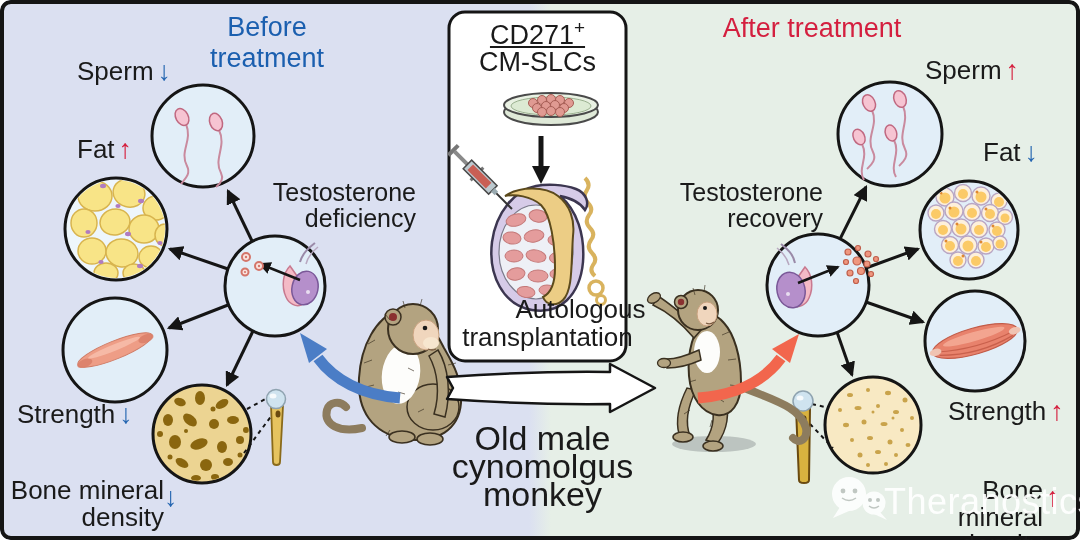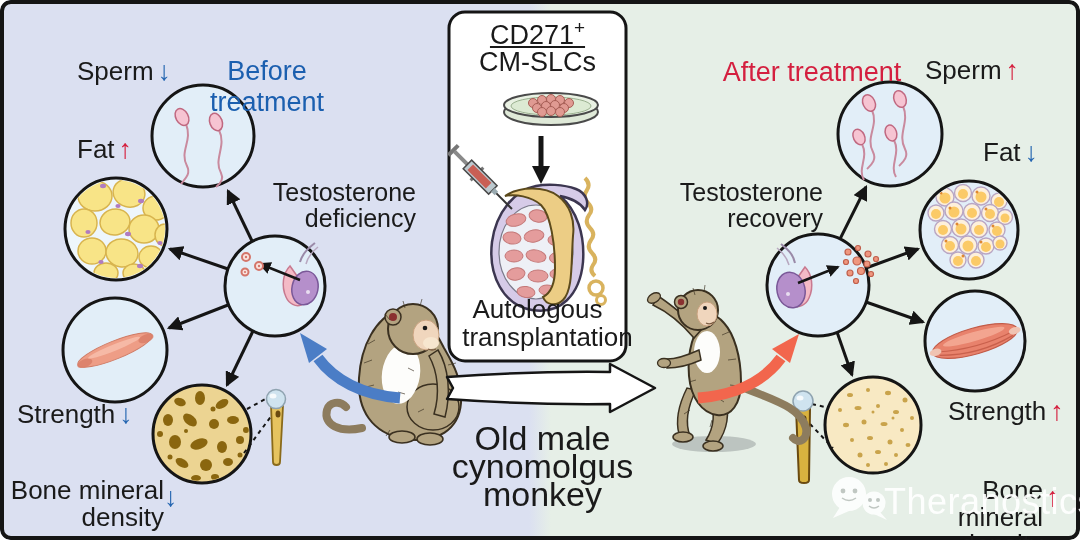--- a/index.html
+++ b/index.html
@@ -8,21 +8,21 @@
     background:linear-gradient(90deg,#dbe0f1 0,#dbe0f1 49.0%,#e6efe7 51.0%,#e6efe7 100%);
     font-family:"Liberation Sans",sans-serif;color:#1a1a1a;
   }
   svg.art{position:absolute;left:0;top:0;display:block;}
   .lbl{position:absolute;white-space:nowrap;font-size:26px;line-height:1.05;display:flex;align-items:flex-start;}
   .blk{position:absolute;font-size:26px;line-height:27px;text-align:right;}
   .arr{font-weight:bold;font-size:27px;margin-left:4px;line-height:1;}
   .arr.abs{position:absolute;margin:0;}
   .up{color:#d5203f;}
   .down{color:#2566b1;}
-  .title{font-size:27px;font-weight:500;position:absolute;text-align:center;margin-top:44px;}
+  .title{font-size:27px;font-weight:500;position:absolute;text-align:center;}
   .t-before{color:#1b5faf;left:167px;top:12px;width:200px;}
   .t-after{color:#d41f3f;left:712px;top:13px;width:200px;}
   .boxline{position:absolute;left:448px;width:179px;text-align:center;font-size:27px;}
   .boxcap{position:absolute;left:448px;width:179px;text-align:center;font-size:26px;}
   sup{font-size:70%;}
   .caption{position:absolute;left:420px;top:424px;width:245px;text-align:center;font-size:34px;line-height:28px;}
   .wm-text{position:absolute;left:884px;top:481px;font-size:36px;color:rgba(255,255,255,0.92);letter-spacing:.5px;}
 </style>
 </head>
 <body>
@@ -490,21 +490,21 @@
 
 <div class="blk" style="left:268px;top:179px;width:148px;font-size:25px;line-height:26px;">
   <div>Testosterone</div>
   <div>deficiency</div>
 </div>
 
 <div class="boxline" style="top:17px;text-decoration:underline;">
   <span>CD271</span><sup>+</sup>
 </div>
 <div class="boxline" style="top:47px;">CM-SLCs</div>
-<div class="boxcap" style="top:294px;">Autologous</div>
+<div class="boxcap" style="top:294px;padding-left:43px;">Autologous</div>
 <div class="boxcap" style="top:322px;padding-left:10px;">transplantation</div>
 
 <div class="caption">
   <div>Old male</div>
   <div>cynomolgus monkey</div>
 </div>
 
 <div class="blk" style="left:675px;top:179px;width:148px;font-size:25px;line-height:26px;">
   <div>Testosterone</div>
   <div>recovery</div>

